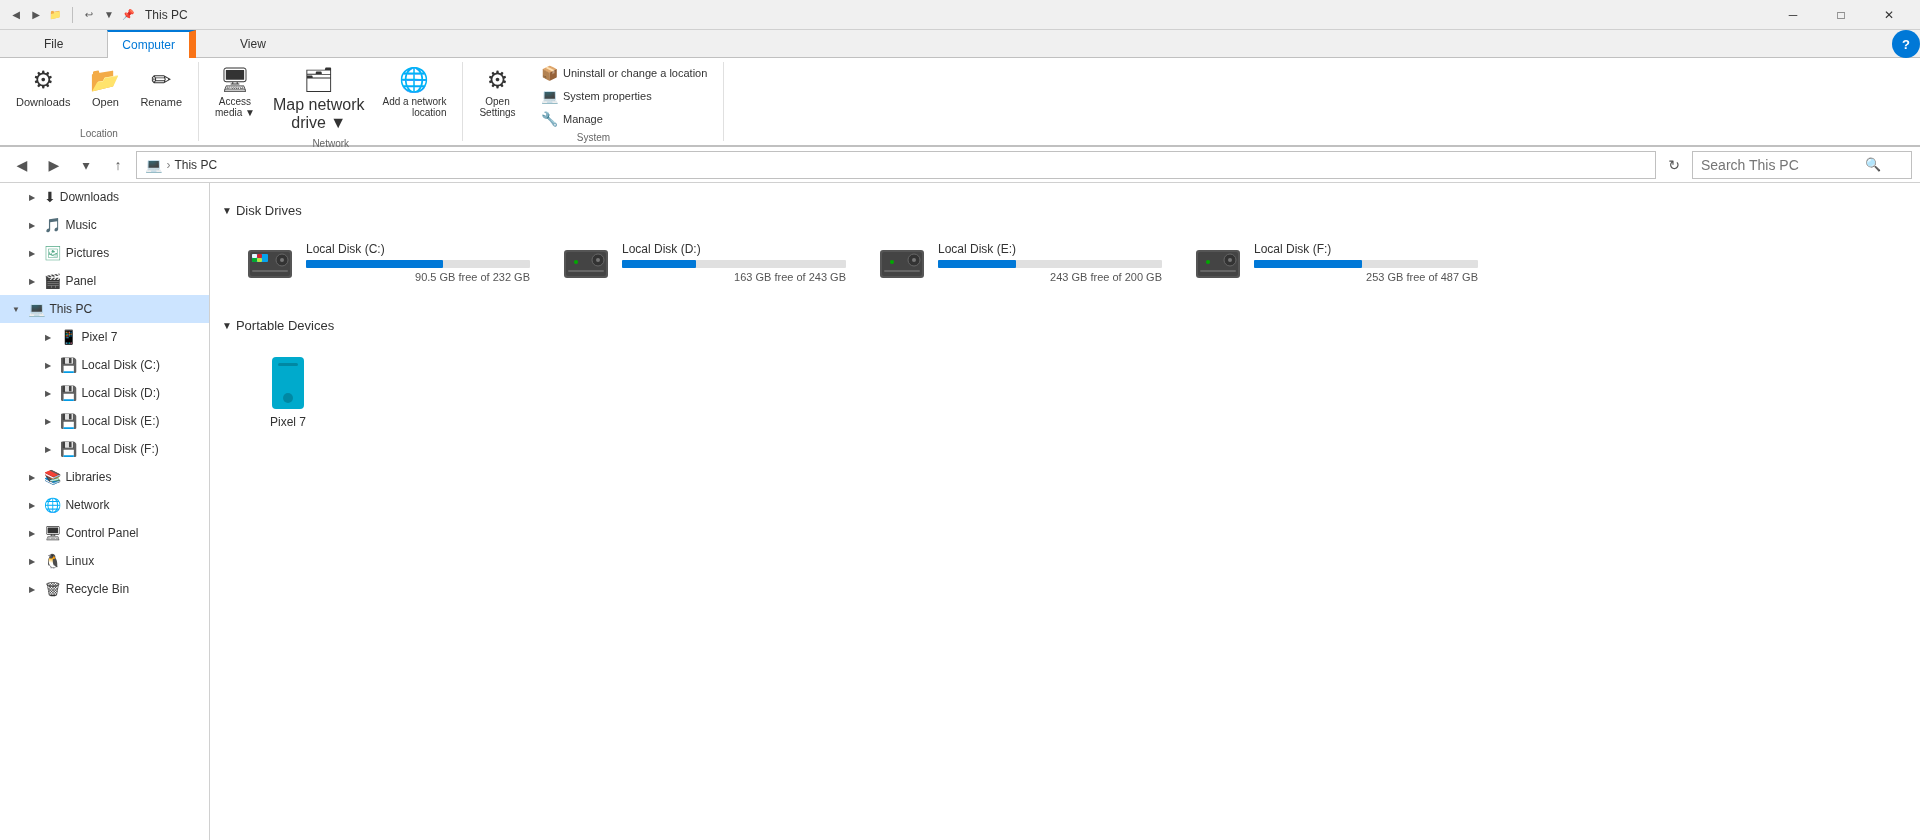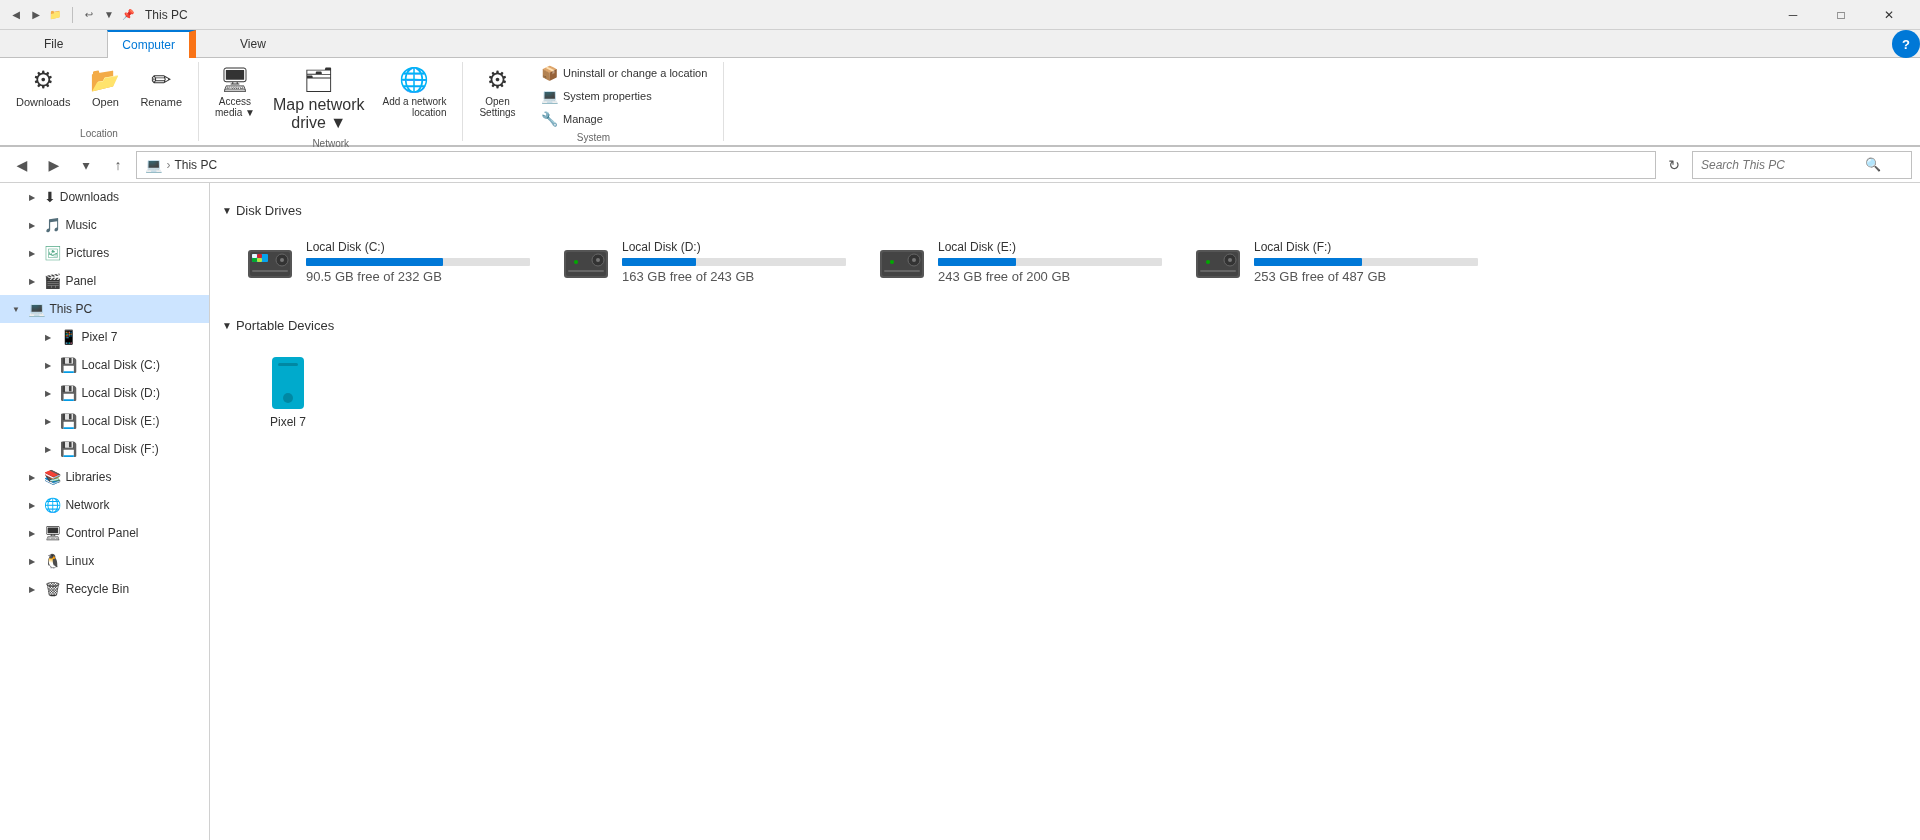--- a/index.html
+++ b/index.html
@@ -41,21 +41,21 @@
     .ribbon-btn-group-v { display: flex; flex-direction: column; gap: 1px; }
 
     
     .address-bar { height: 36px; background: white; border-bottom: 1px solid #d0d0d0; display: flex; align-items: center; padding: 0 8px; gap: 4px; }
     .nav-btn { width: 28px; height: 28px; display: flex; align-items: center; justify-content: center; font-size: 14px; color: #555; cursor: pointer; border-radius: 3px; }
     .address-path { flex: 1; height: 28px; border: 1px solid #c0c0c0; display: flex; align-items: center; padding: 0 8px; background: white; cursor: pointer; gap: 4px; }
     .path-icon { color: #0078d7; font-size: 14px; }
     .path-sep { color: #888; }
     .path-text { color: #333; font-size: 12px; }
     .search-box { width: 220px; height: 28px; border: 1px solid #c0c0c0; display: flex; align-items: center; padding: 0 8px; background: white; gap: 4px; }
-    .search-input { border: none; outline: none; font-size: 12px; color: #555; width: 160px; background: transparent; font-style: italic; }
+    .search-input { border: none; outline: none; font-size: 14px; color: #555; width: 160px; background: transparent; }
     .search-icon { color: #555; font-size: 13px; }
     .refresh-btn { width: 28px; height: 28px; display: flex; align-items: center; justify-content: center; font-size: 14px; color: #555; cursor: pointer; border-radius: 3px; }
 
     
     .main-layout { display: flex; height: calc(840px - 30px - 28px - 88px - 36px); }
 
     
     .sidebar { width: 210px; background: white; border-right: 1px solid #d0d0d0; overflow-y: auto; overflow-x: hidden; }
     .sidebar::-webkit-scrollbar { width: 6px; }
     .sidebar::-webkit-scrollbar-thumb { background: #c0c0c0; border-radius: 3px; }
@@ -79,21 +79,21 @@
     .section-title { font-weight: 400; }
 
     
     .drives-grid { display: flex; flex-wrap: wrap; gap: 16px; margin-bottom: 24px; padding-left: 16px; }
     .drive-item { display: flex; align-items: center; gap: 12px; width: 300px; padding: 8px; cursor: pointer; border-radius: 3px; }
     .drive-icon-wrap { width: 48px; height: 48px; display: flex; align-items: center; justify-content: center; }
     .drive-info { flex: 1; }
     .drive-name { font-size: 12px; color: #333; margin-bottom: 4px; }
     .drive-bar-wrap { width: 100%; height: 8px; background: #e0e0e0; border-radius: 1px; margin-bottom: 3px; }
     .drive-bar { height: 100%; background: #0078d7; border-radius: 1px; }
-    .drive-space { font-size: 13px; color: #555; }
+    .drive-space { font-size: 11px; color: #555; text-align: right; }
 
     
     .portable-grid { display: flex; flex-wrap: wrap; gap: 16px; padding-left: 16px; }
     .portable-item { display: flex; flex-direction: column; align-items: center; gap: 6px; padding: 12px; cursor: pointer; border-radius: 3px; width: 100px; }
     .phone-icon { width: 32px; height: 52px; background: #00aacc; border-radius: 4px; display: flex; align-items: center; justify-content: center; position: relative; }
     .phone-icon::before { content: ''; width: 20px; height: 3px; background: rgba(0,0,0,0.2); border-radius: 2px; position: absolute; top: 6px; }
     .phone-icon::after { content: ''; width: 10px; height: 10px; background: rgba(0,0,0,0.2); border-radius: 50%; position: absolute; bottom: 6px; }
     .portable-name { font-size: 12px; color: #333; text-align: center; }
 
     

